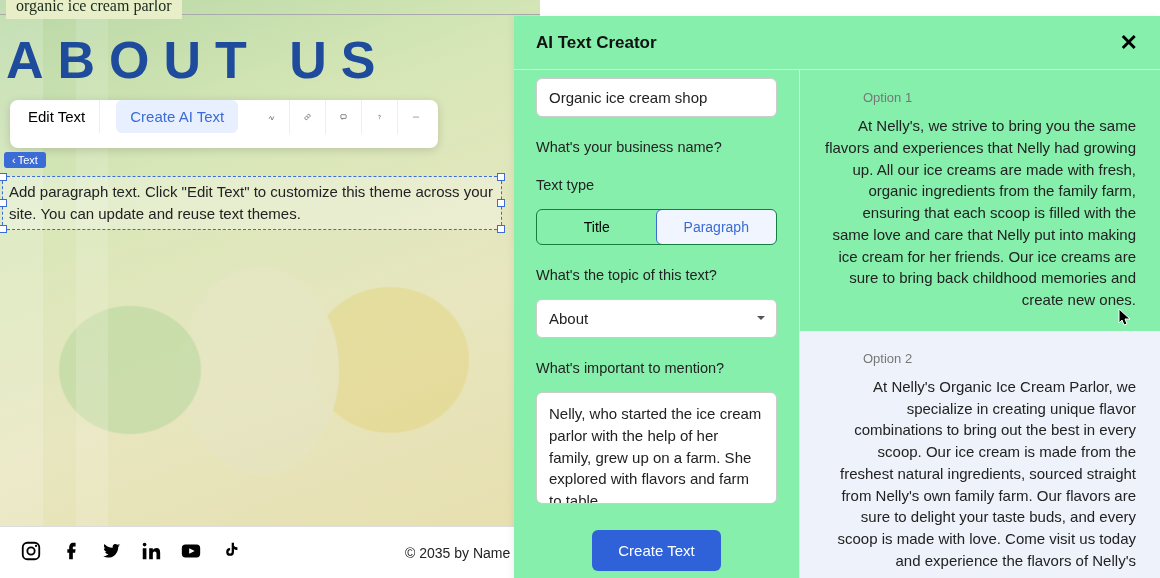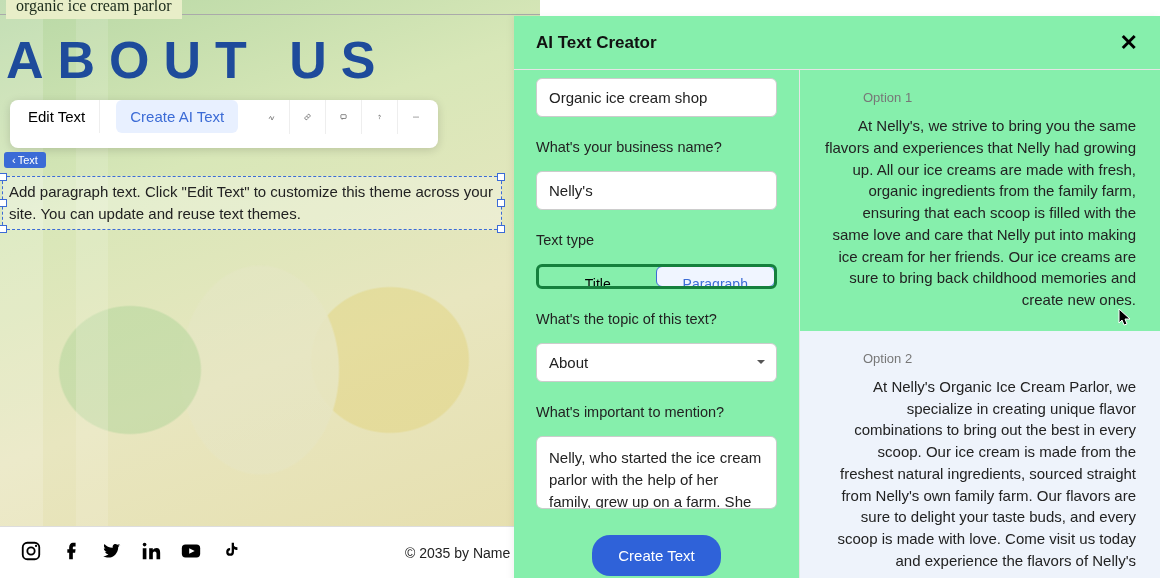--- a/index.html
+++ b/index.html
@@ -90,33 +90,33 @@
 }
 .results-col { flex: 1; overflow-y: auto; padding: 0; }
 
 .field-label { font-size: 14.5px; color: #222; margin-top: 6px; }
 .text-input {
   width: 100%; border: 1px solid #ccc; border-radius: 6px;
   padding: 10px 12px; font-size: 15px; color: #222; font-family: inherit;
 }
 textarea.text-input { resize: none; height: 112px; line-height: 1.45; }
 
-.seg { display: flex; border: 3px solid #15803d; border-radius: 6px; overflow: hidden; }
+.seg { display: flex; border: 1px solid #15803d; border-radius: 6px; overflow: hidden; }
 .seg-btn { flex: 1; text-align: center; padding: 9px 0; font-size: 14px; cursor: pointer; }
 .seg-btn.active { background: #f0f5ff; color: #3b6bd6; border: 1px solid #3b6bd6; border-radius: 6px; margin: -1px; }
 
 .select-wrap { position: relative; }
 .select-wrap::after {
   content: ""; position: absolute; right: 12px; top: 17px;
   border: 4px solid transparent; border-top-color: #555;
 }
 
 .create-btn {
   align-self: center; margin-top: 10px;
-  background: #2f62d9; color: #fff; border: none; border-radius: 18px;
+  background: #2f62d9; color: #fff; border: none; border-radius: 6px;
   padding: 12px 26px; font-size: 15px; cursor: pointer;
 }
 
 .option-card { padding: 20px 24px; }
 .option-card.hover { background: #eef3fb; }
 .opt-label { font-size: 13px; color: #777; margin-bottom: 10px; margin-left: 39px; }
 .opt-text { font-size: 15px; color: #222; line-height: 1.45; text-align: right; }
 
 .cursor-arrow {
   position: absolute; left: 1118px; top: 308px; pointer-events:none;
@@ -215,21 +215,20 @@
     <div class="panel-title">AI Text Creator</div>
     <div class="close-x">✕</div>
   </div>
 
   <div class="panel-body">
     <div class="form-col">
 
       <input class="text-input" value="Organic ice cream shop" style="">
 
       <div class="field-label">What's your business name?</div>
-      <input class="text-input" value="Nelly's" style="">
 
       <div class="field-label">Text type</div>
       <div class="seg">
         <div class="seg-btn">Title</div>
         <div class="seg-btn active">Paragraph</div>
       </div>
 
       <div class="field-label">What's the topic of this text?</div>
       <div class="select-wrap">
         <input class="text-input" readonly="" value="About" style="">

